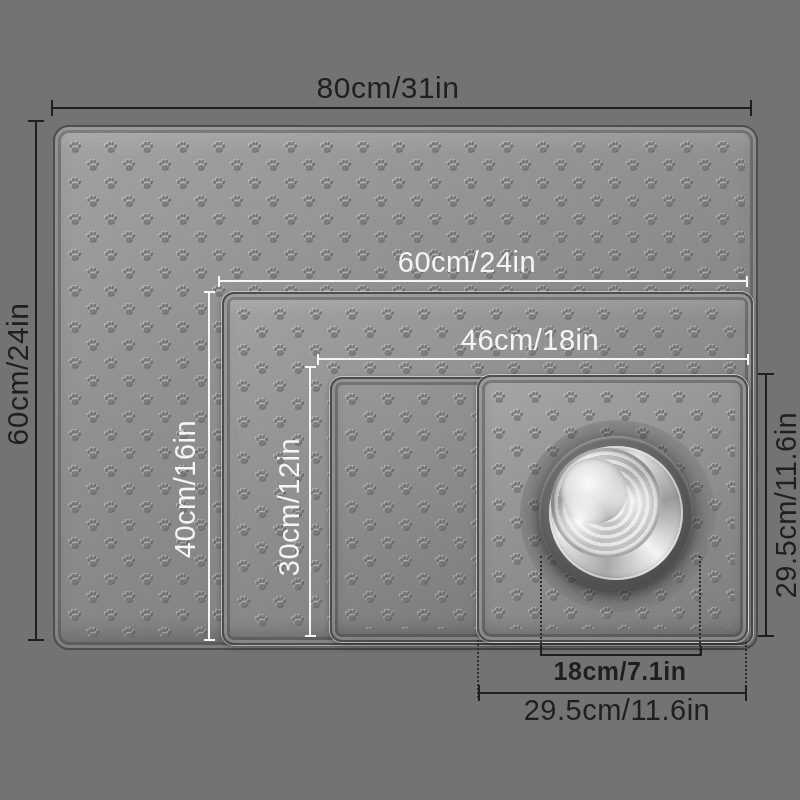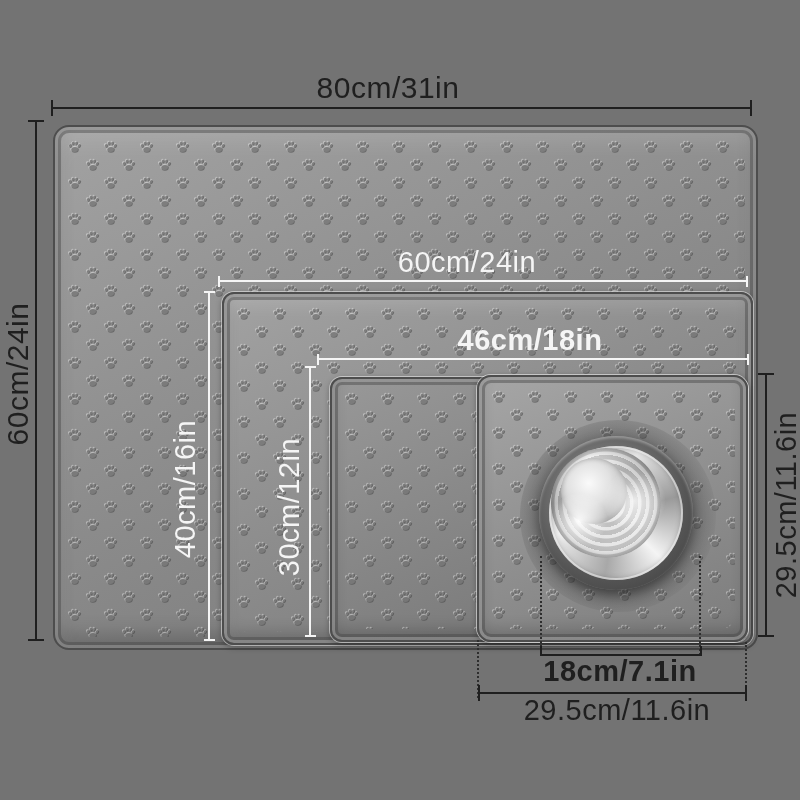--- a/index.html
+++ b/index.html
@@ -135,31 +135,31 @@
   <div class="dlv" style="left:35px;top:120px;height:521px;"></div>
   <div class="dim-label rot" style="left:18px;top:374px;">60cm/24in</div>
 
   <div class="dlh lite" style="left:218px;top:280px;width:530px;"></div>
   <div class="dim-label lite" style="left:467px;top:262px;font-size:29px;">60cm/24in</div>
 
   <div class="dlv lite" style="left:208px;top:291px;height:350px;"></div>
   <div class="dim-label lite rot" style="left:185px;top:489px;font-size:29px;">40cm/16in</div>
 
   <div class="dlh lite" style="left:317px;top:358px;width:432px;"></div>
-  <div class="dim-label lite" style="left:530px;top:340px;font-size:29px;font-weight:bold;">46cm/18in</div>
+  <div class="dim-label lite" style="left:530px;top:340px;font-size:29px;">46cm/18in</div>
 
   <div class="dlv lite" style="left:309px;top:366px;height:271px;"></div>
   <div class="dim-label lite rot" style="left:289px;top:507px;font-size:29px;">30cm/12in</div>
 
   <div class="dlv" style="left:765px;top:373px;height:264px;"></div>
   <div class="dim-label rot" style="left:786px;top:505px;font-size:29px;">29.5cm/11.6in</div>
 
   <div class="dotv" style="left:540px;top:556px;height:99px;"></div>
   <div class="dotv" style="left:699px;top:556px;height:99px;"></div>
   <div class="bracket" style="left:540px;top:654px;width:162px;"></div>
-  <div class="dim-label bold" style="left:620px;top:671px;font-size:29px;">18cm/7.1in</div>
+  <div class="dim-label bold" style="left:620px;top:671px;font-size:25px;">18cm/7.1in</div>
 
   <div class="dotv" style="left:477px;top:640px;height:58px;"></div>
   <div class="dotv" style="left:745px;top:642px;height:56px;"></div>
   <div class="dlh" style="left:478px;top:692px;width:269px;"></div>
   <div class="dim-label" style="left:617px;top:710px;font-size:29px;">29.5cm/11.6in</div>
 
 </div>
 
 </body></html>

